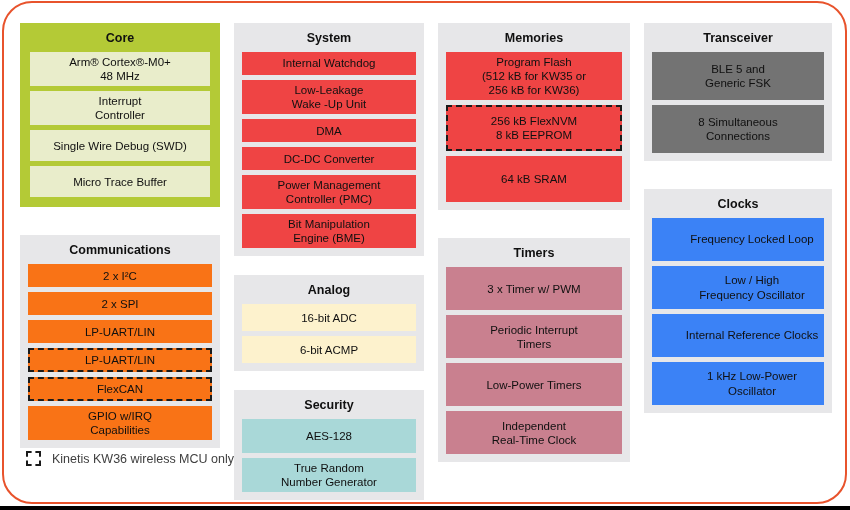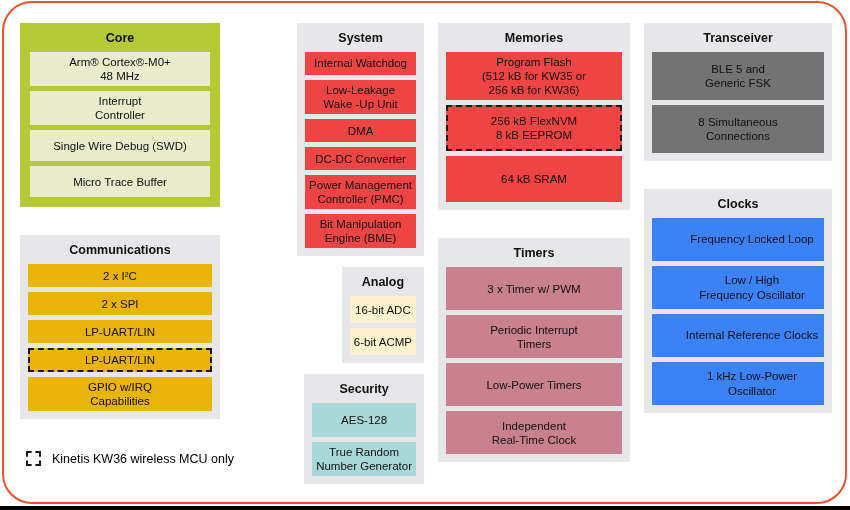--- a/index.html
+++ b/index.html
@@ -24,21 +24,21 @@
     background: #000000;
   }
   .content {
     position: absolute;
     top: 20px; left: 16px;
     display: grid;
     grid-template-columns: 200px 190px 192px 188px;
     column-gap: 14px;
   }
   .col { display: flex; flex-direction: column; gap: 28px; }
-  .col.tight { gap: 11px; align-items: flex-end; }
+  .col.tight { gap: 19px; }
   .sec {
     background: #e7e7e9;
     padding: 3px 8px 8px 8px;
   }
   .sec-title {
     font-weight: bold;
     font-size: 12.5px;
     color: #101010;
     text-align: center;
     padding: 5px 0 7px 0;
@@ -50,40 +50,40 @@
     font-size: 11.5px;
     line-height: 1.22;
     color: #101010;
     white-space: pre-line;
     padding: 3px 4px;
   }
   .item.dashed { border: 2px dashed #1a1a1a; }
 
   .sec-core { background: #b4ca36; padding: 3px 10px 10px 10px; }
   .sec-core .item        { background: #e9edcb; min-height: 31px; }
-  .sec-comms .item       { background: #eab308; min-height: 23px; }
+  .sec-comms .item       { background: #f97316; min-height: 23px; }
   .sec-system .item      { background: #ef4444; min-height: 23px; }
   .sec-analog .item      { background: #fdf2cd; min-height: 27px; }
   .sec-security .item    { background: #a9d8d8; min-height: 34px; }
   .sec-memories .item    { background: #ef4444; min-height: 46px; }
   .sec-timers .item      { background: #c9808f; min-height: 43px; }
   .sec-transceiver .item { background: #737373; min-height: 48px; }
   .sec-clocks .item      { background: #3b82f6; min-height: 43px; padding-left: 32px; }
 
   .legend {
     position: absolute;
     left: 22px; top: 448px;
     display: flex; align-items: center; gap: 11px;
   }
   .legend-box {
     width: 15px; height: 15px;
     border: 2px dashed #1a1a1a;
     background: #ffffff;
   }
-  .legend-label { font-size: 12.5px; color: #000000; }
+  .legend-label { font-size: 12.5px; color: #404040; }
 </style>
 </head>
 <body>
 
 <div class="frame">
   <div class="content">
 
     <div class="col">
       <section class="sec sec-core">
         <div class="sec-title">Core</div>
@@ -96,20 +96,21 @@
           <div class="item">Micro Trace Buffer</div>
         </div>
       </section>
       <section class="sec sec-comms">
         <div class="sec-title">Communications</div>
         <div class="items">
           <div class="item">2 x I²C</div>
           <div class="item">2 x SPI</div>
           <div class="item">LP-UART/LIN</div>
           <div class="item dashed">LP-UART/LIN</div>
+          <div class="item dashed">FlexCAN</div>
           <div class="item">GPIO w/IRQ
 Capabilities</div>
         </div>
       </section>
     </div>
 
     <div class="col tight">
       <section class="sec sec-system">
         <div class="sec-title">System</div>
         <div class="items">

